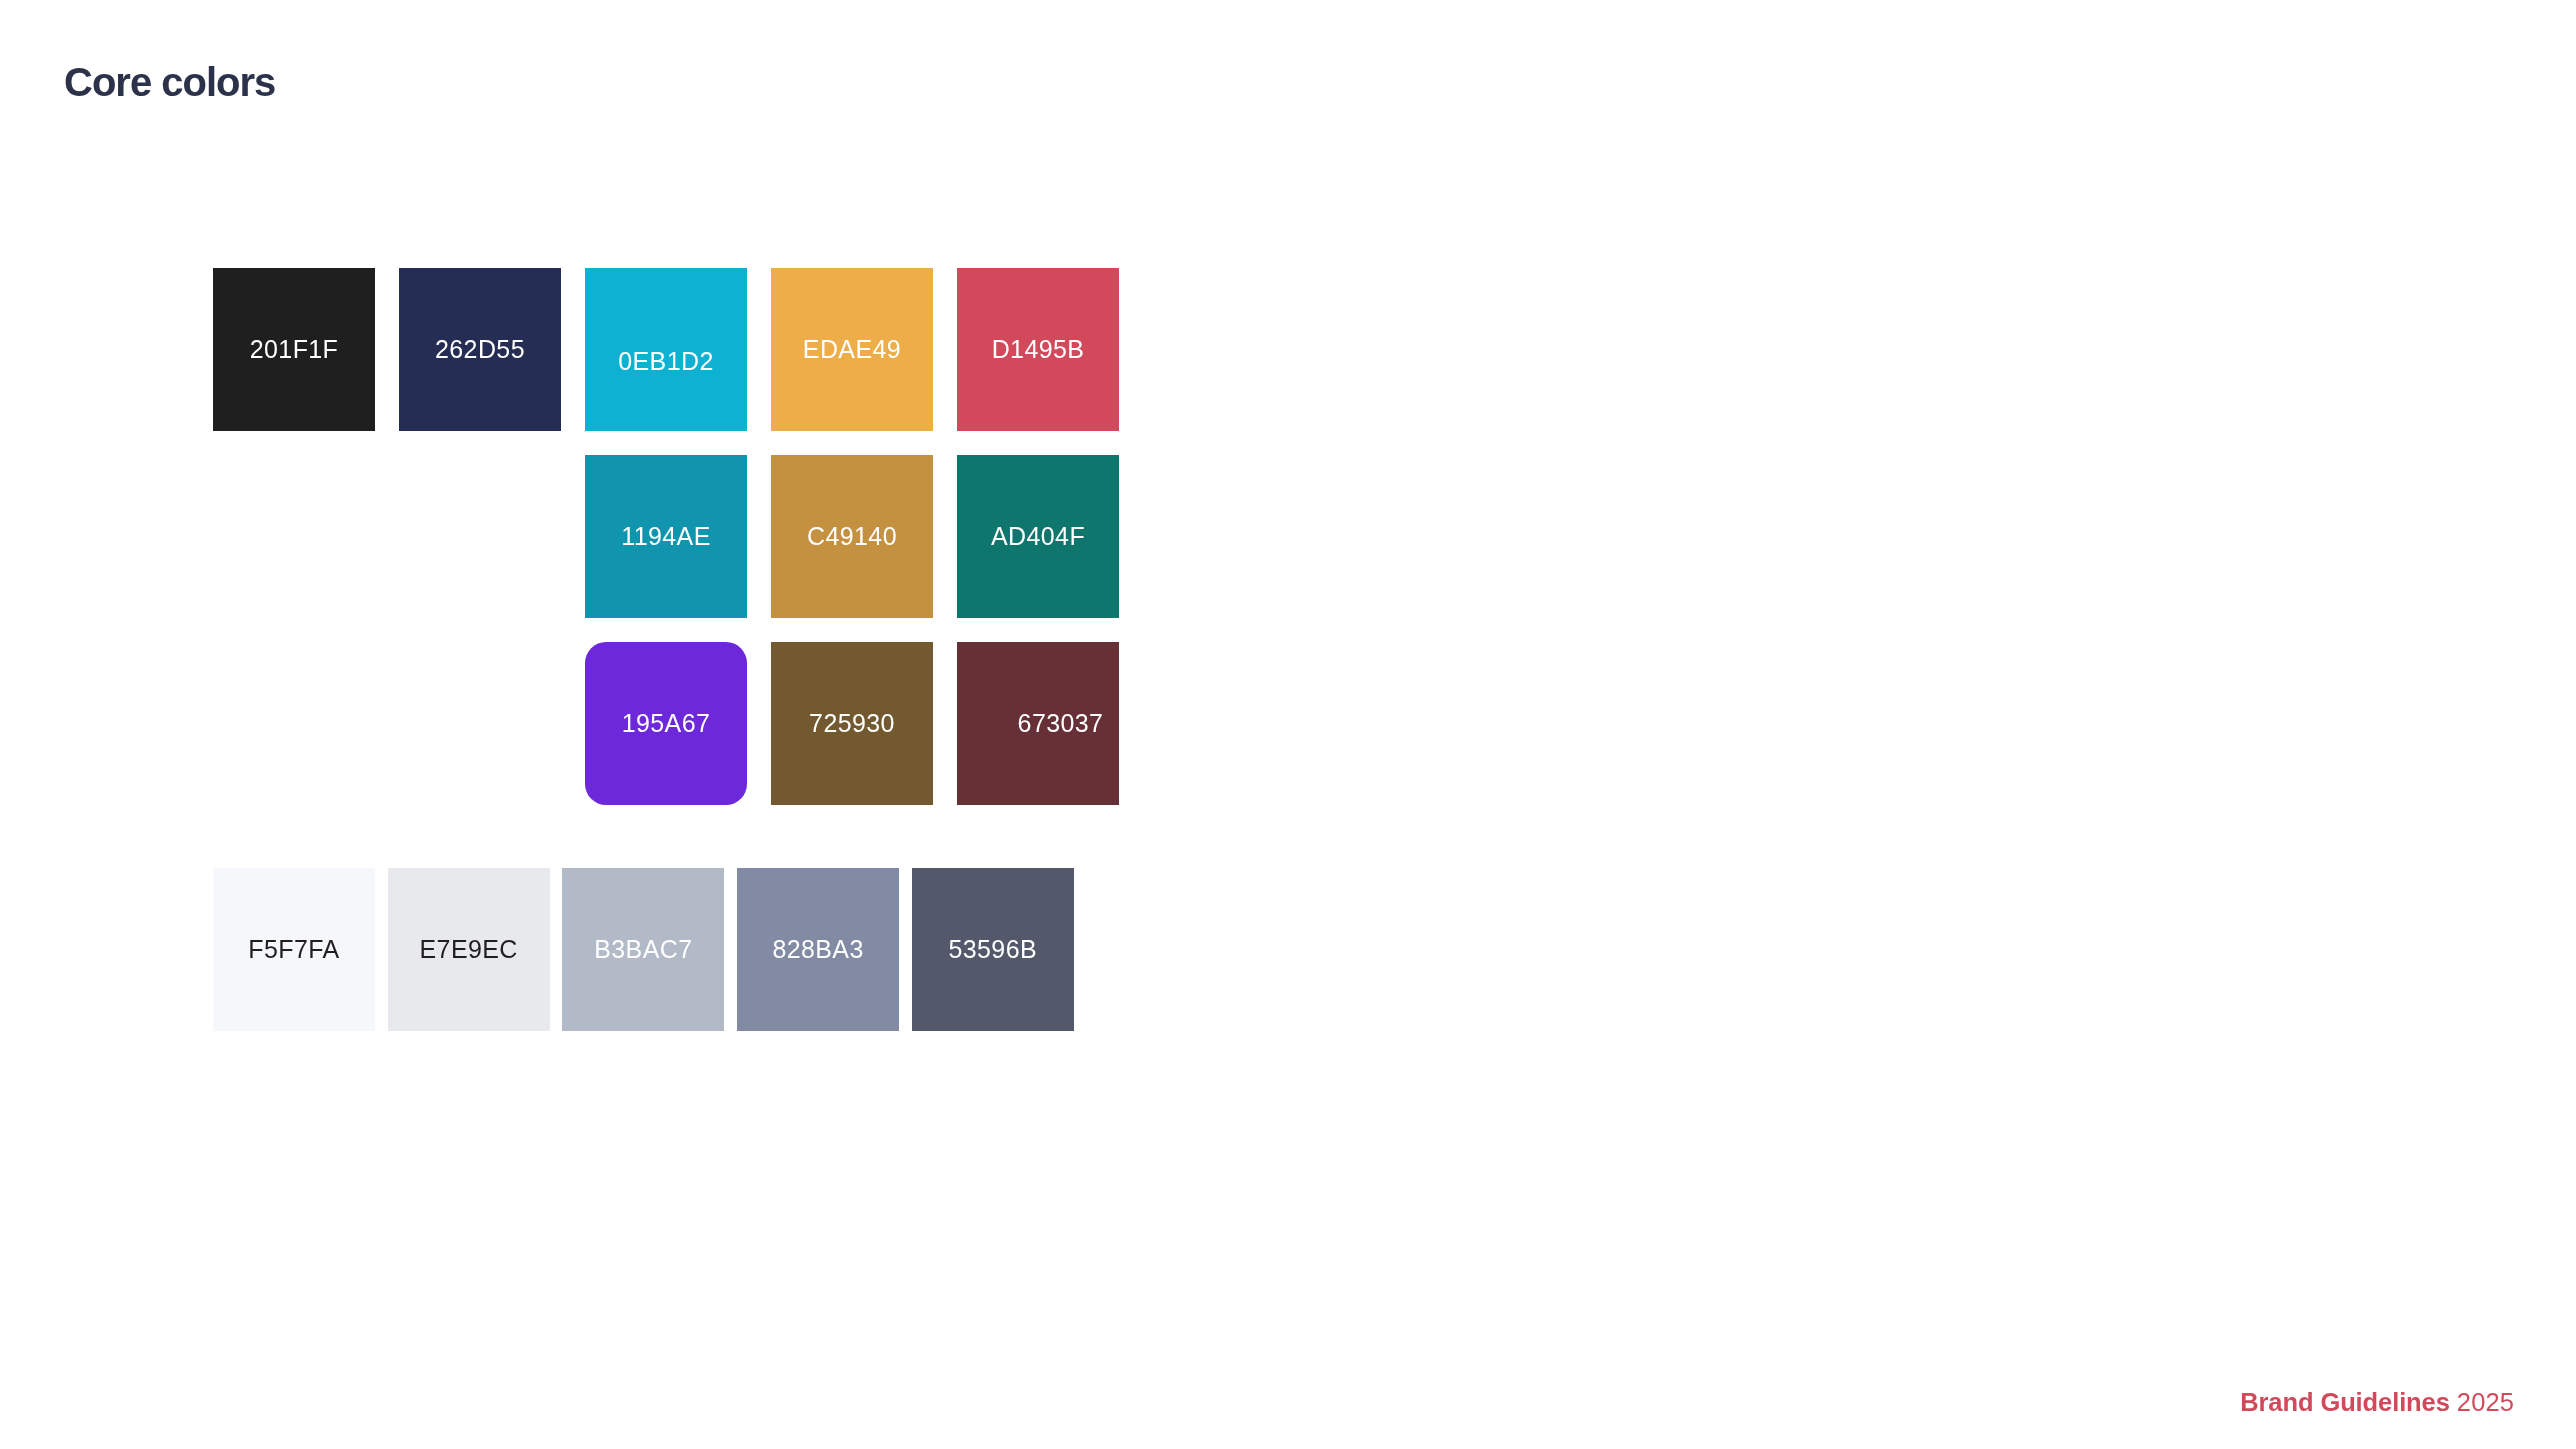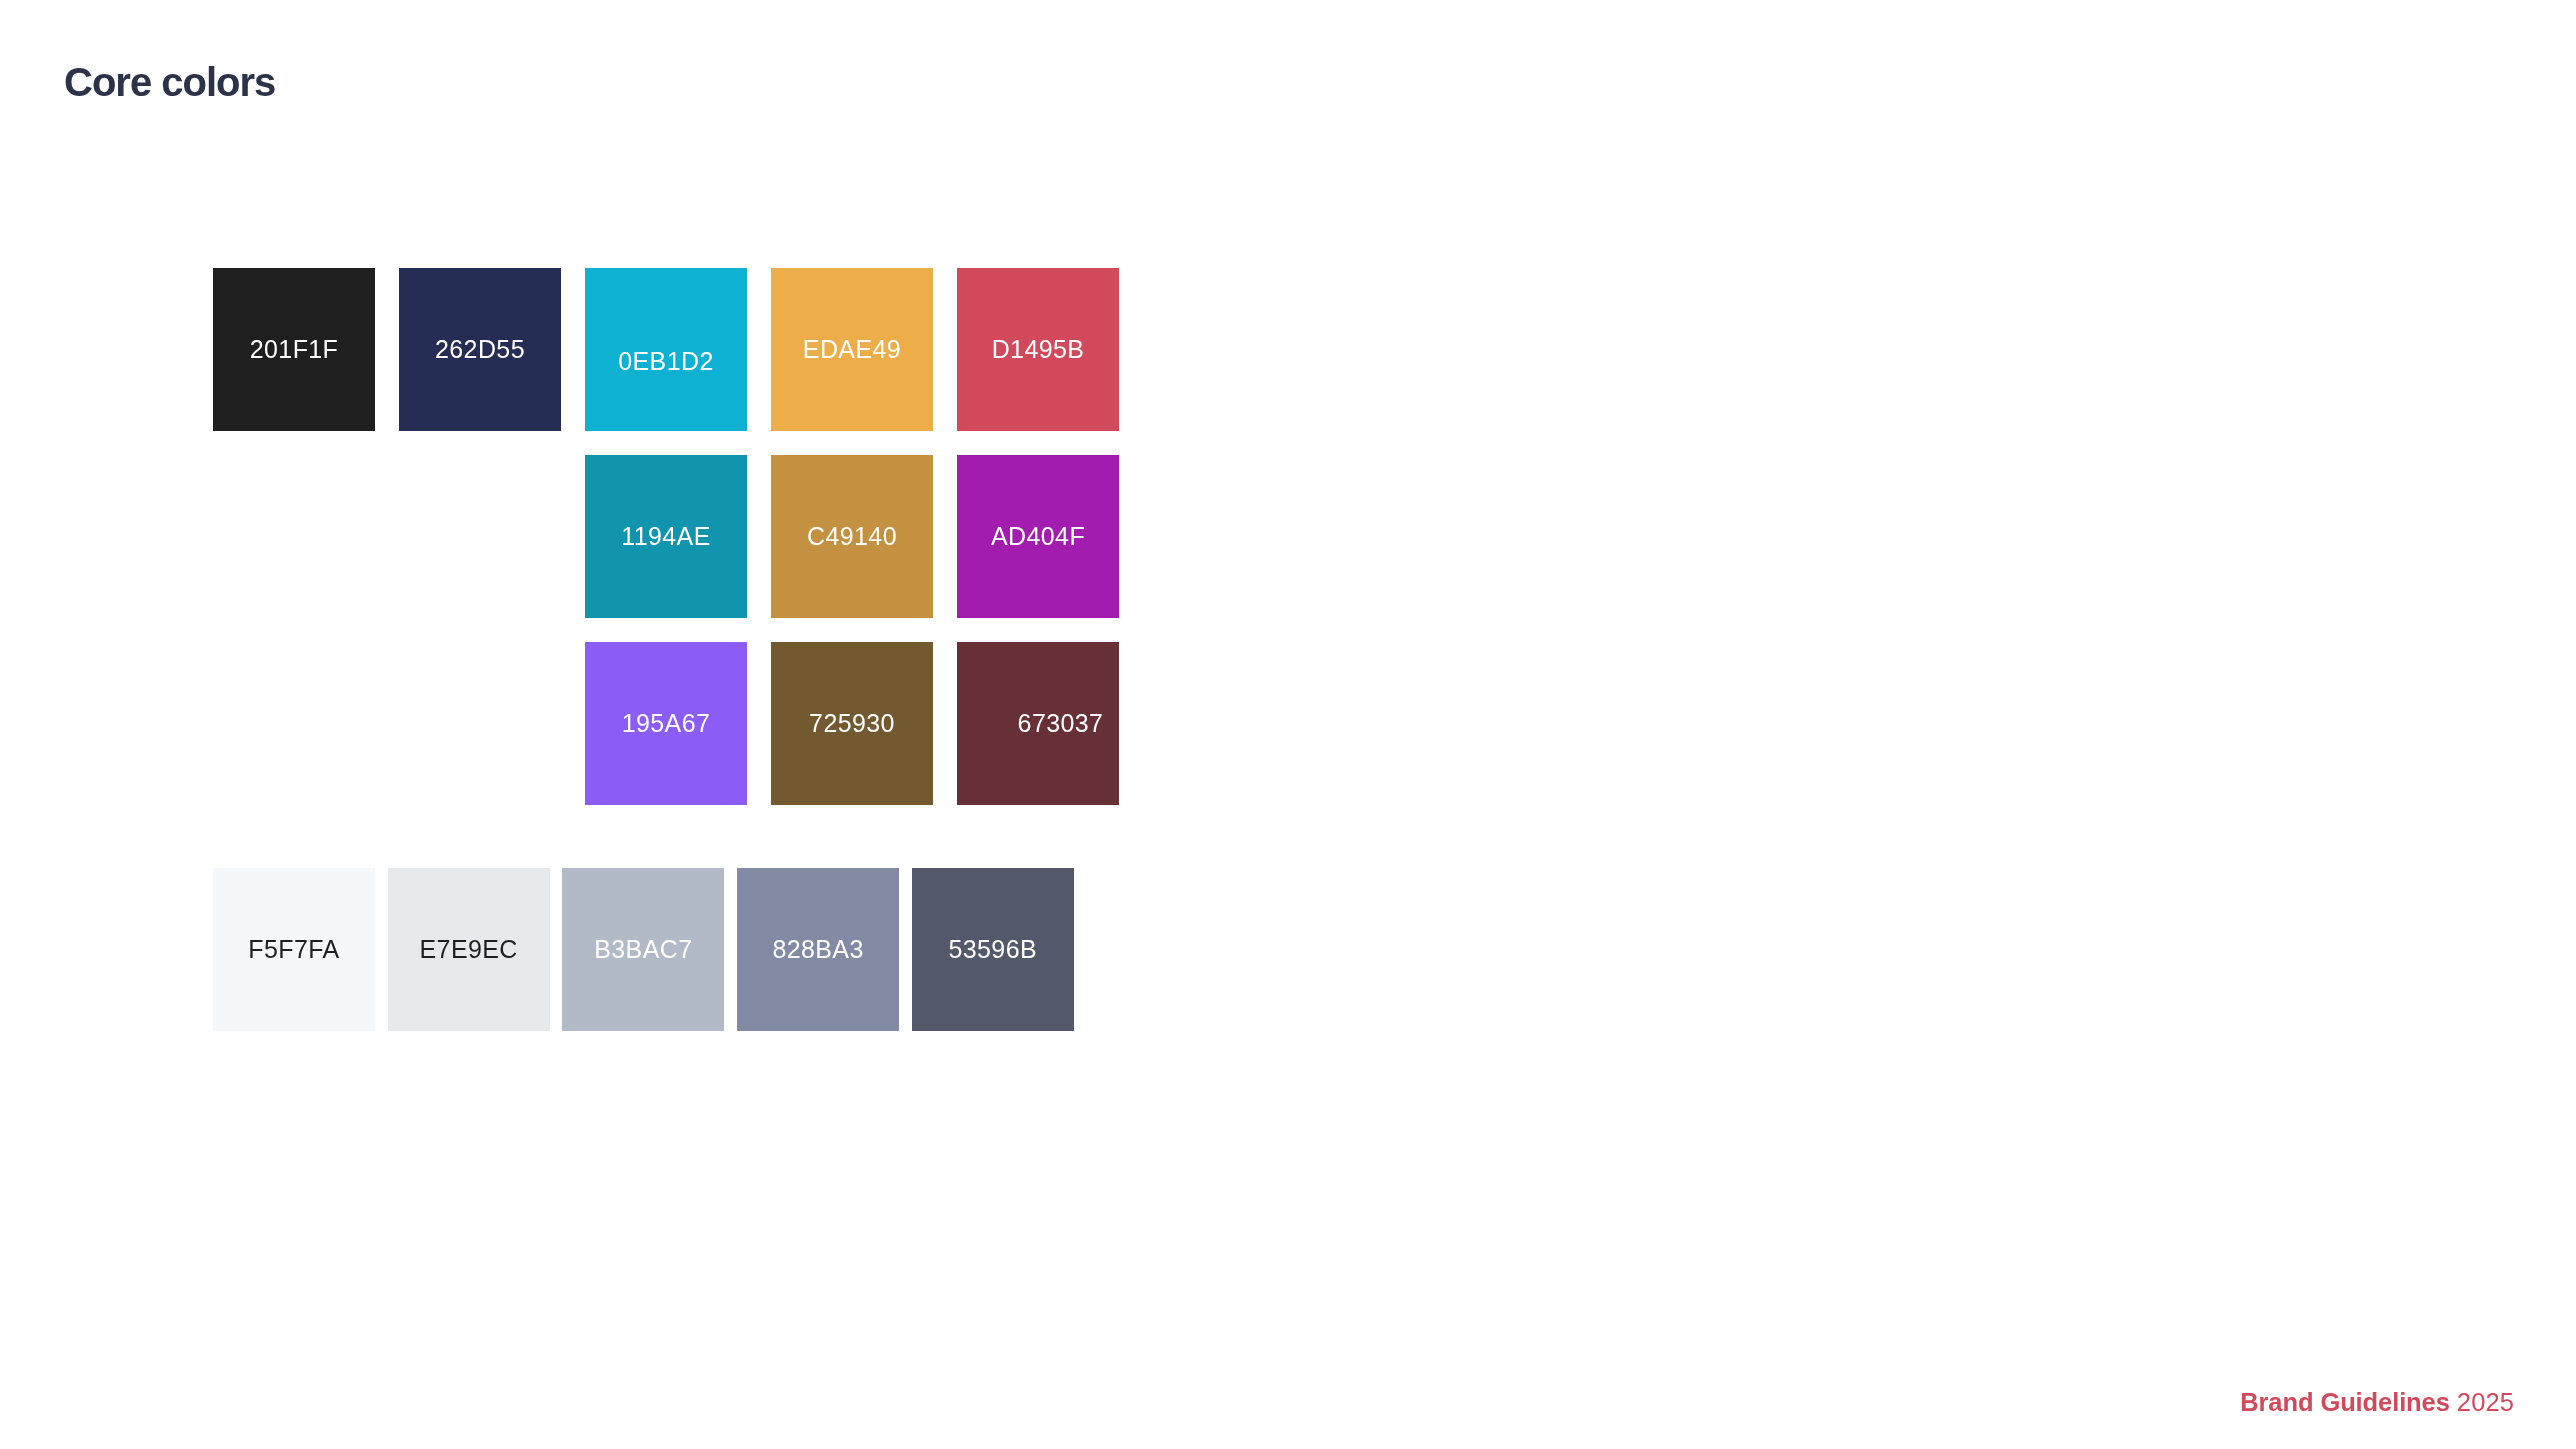--- a/index.html
+++ b/index.html
@@ -116,26 +116,26 @@
       <span class="swatch-label" style="color: rgb(255, 255, 255);">D1495B</span>
     </div>
     <div class="swatch empty"></div>
     <div class="swatch empty"></div>
     <div class="swatch" style="background: rgb(17, 148, 174);">
       <span class="swatch-label" style="color: rgb(255, 255, 255);">1194AE</span>
     </div>
     <div class="swatch" style="background: rgb(196, 145, 64);">
       <span class="swatch-label" style="color: rgb(255, 255, 255);">C49140</span>
     </div>
-    <div class="swatch" style="background: #a21caf;">
+    <div class="swatch" style="background: #0f766e;">
       <span class="swatch-label" style="color: rgb(255, 255, 255);">AD404F</span>
     </div>
     <div class="swatch empty"></div>
     <div class="swatch empty"></div>
-    <div class="swatch" style="background: #8b5cf6;">
+    <div class="swatch" style="background: #6d28d9; border-radius: 21px;">
       <span class="swatch-label" style="color: rgb(255, 255, 255);">195A67</span>
     </div>
     <div class="swatch" style="background: rgb(114, 89, 48);">
       <span class="swatch-label" style="color: rgb(255, 255, 255);">725930</span>
     </div>
     <div class="swatch" style="background: rgb(103, 48, 55); padding-left: 45px;">
       <span class="swatch-label" style="color: rgb(255, 255, 255);">673037</span>
     </div>
   </div>
 

